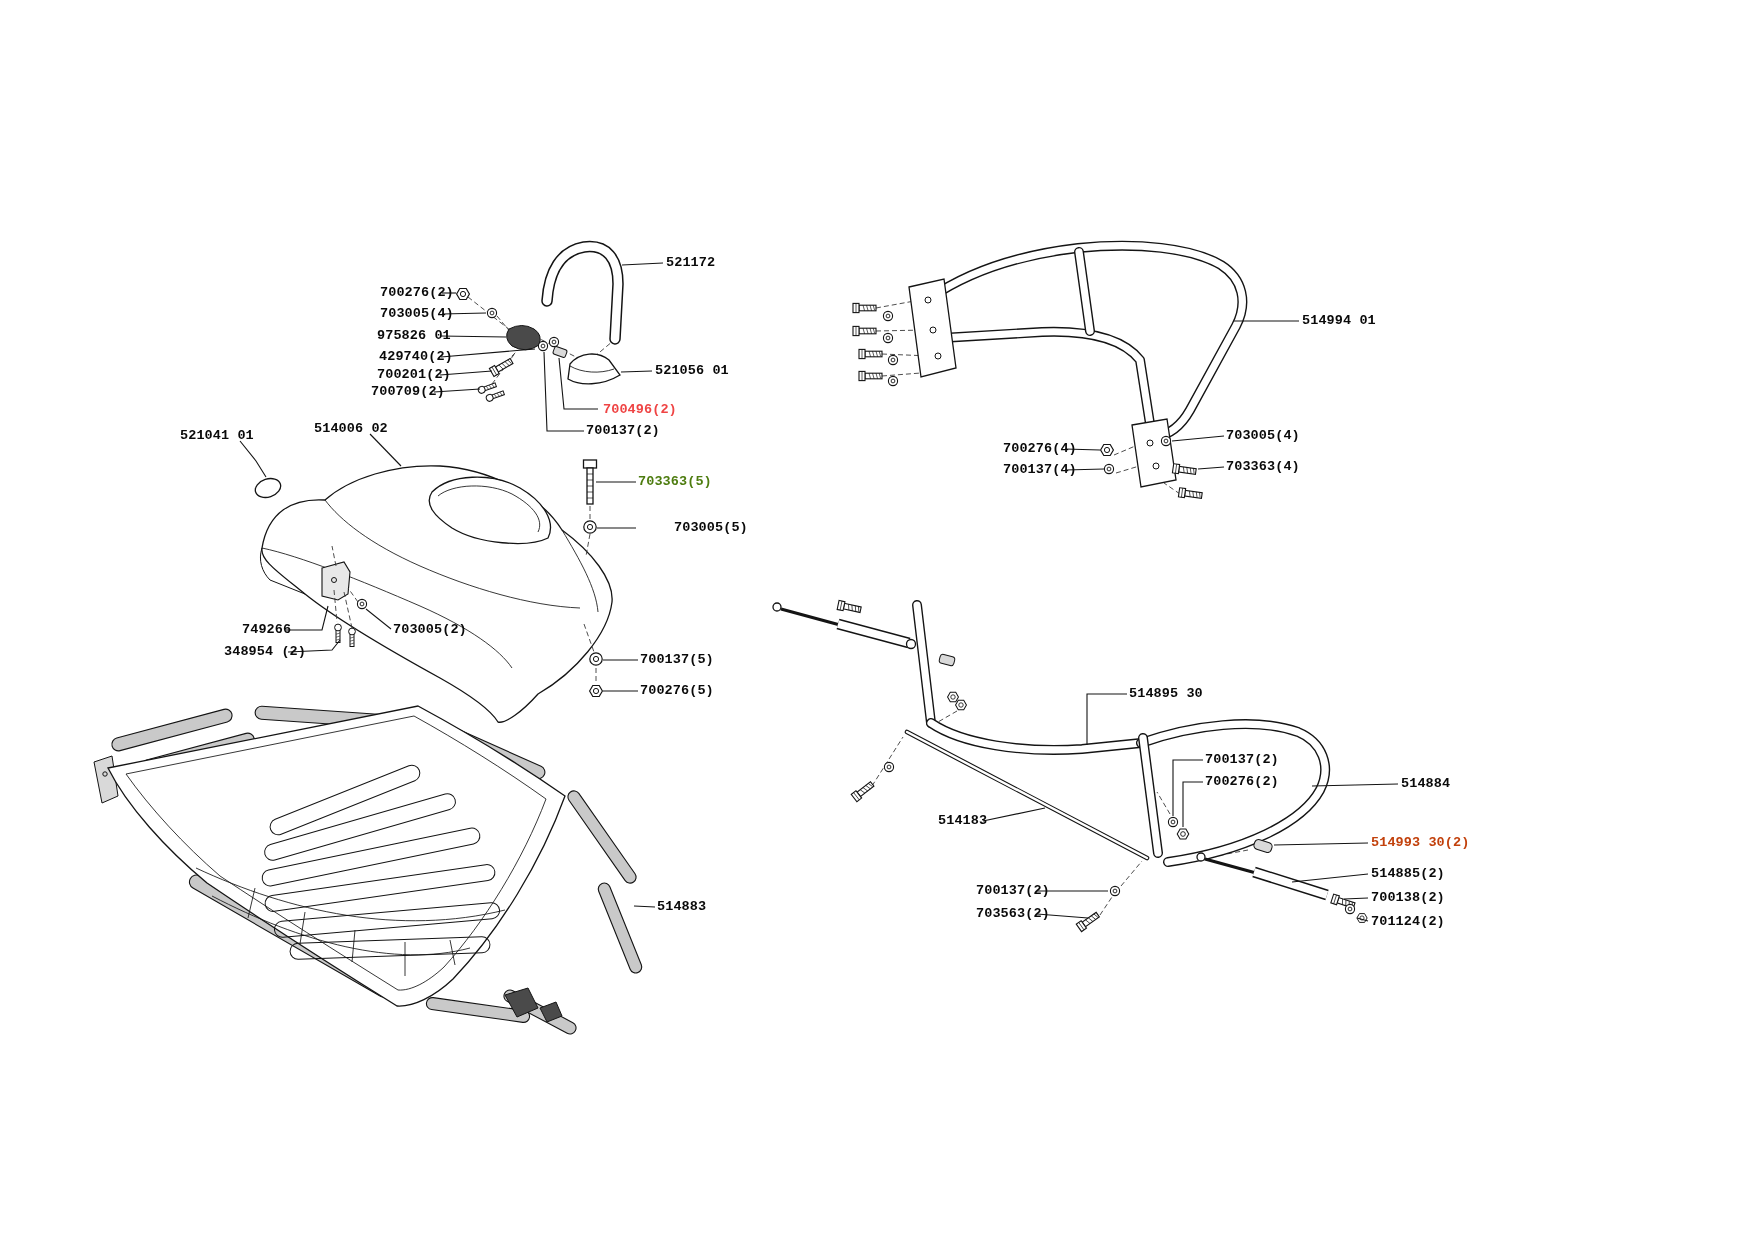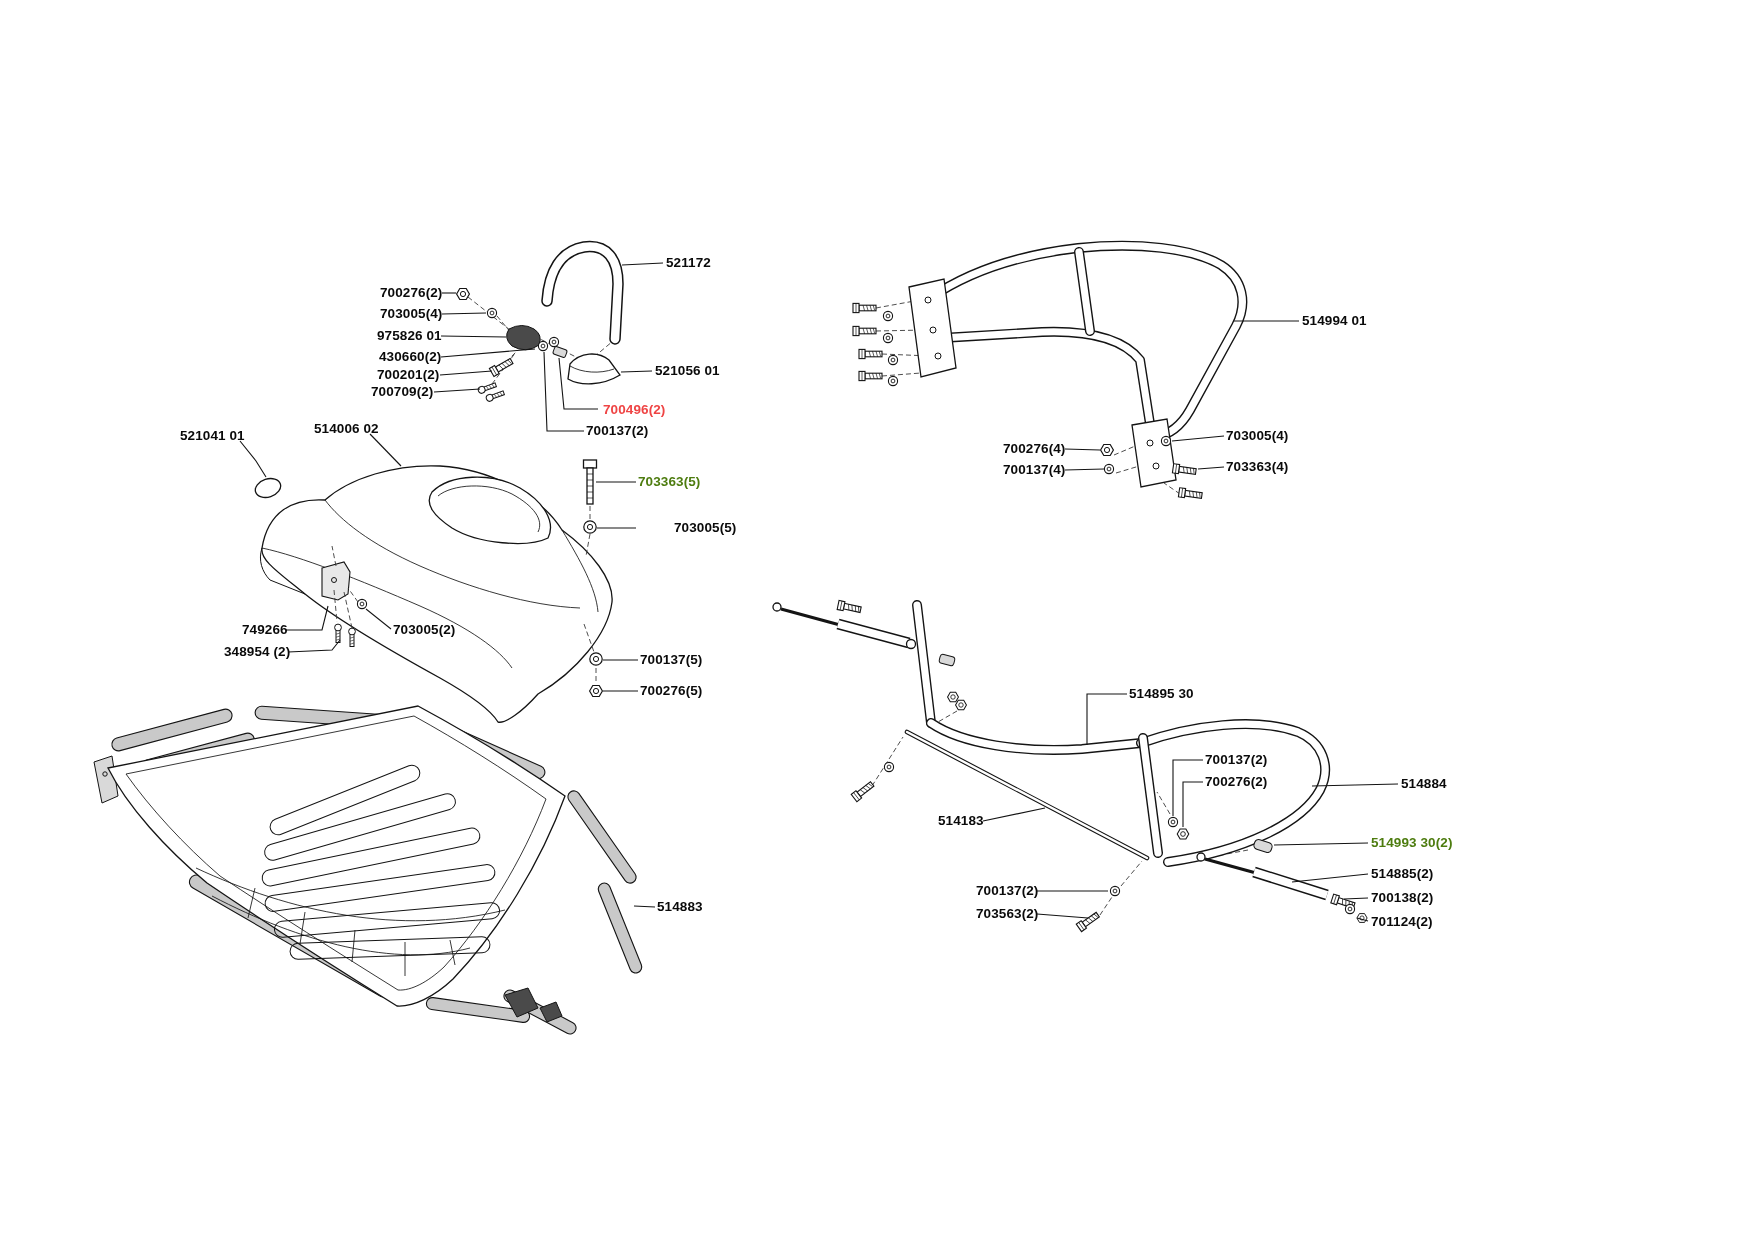--- a/index.html
+++ b/index.html
@@ -1,20 +1,20 @@
 <!DOCTYPE html>
 <html><head>
 <meta charset="utf-8">
 <title>Parts Diagram</title>
 <style>
   * { margin:0; padding:0; box-sizing:border-box; }
   html,body { background:#ffffff; }
   .page {
     position:relative; width:1754px; height:1218px; background:#ffffff;
-    font-family:Liberation Sans, sans-serif; overflow:hidden;
+    font-family:Liberation Mono, monospace; overflow:hidden;
   }
   .artwork { position:absolute; left:0; top:0; }
   .labels-layer { position:absolute; left:0; top:0; width:100%; height:100%; pointer-events:none; }
   .part-label {
     position:absolute; font-weight:bold; font-size:13.5px; line-height:14px;
     color:#0a0a0a; white-space:nowrap; letter-spacing:0.1px;
   }
   
   .leader   { fill:none; stroke:#141414; stroke-width:1.1; }
   .tube-lg-o{ fill:none; stroke:#141414; stroke-width:11.5; stroke-linecap:round; stroke-linejoin:round; }
@@ -258,21 +258,21 @@
         <polyline points="1037,891 1108,891" class="leader"></polyline>
         <polyline points="1037,914 1088,918" class="leader"></polyline>
       </g>
   </svg>
 
   <div class="labels-layer" id="labels-layer">
       <div class="part-label" style="left: 666px; top: 256px; color: rgb(10, 10, 10);">521172</div>
       <div class="part-label" style="left: 380px; top: 286px; color: rgb(10, 10, 10);">700276(2)</div>
       <div class="part-label" style="left: 380px; top: 307px; color: rgb(10, 10, 10);">703005(4)</div>
       <div class="part-label" style="left: 377px; top: 329px; color: rgb(10, 10, 10);">975826 01</div>
-      <div class="part-label" style="left: 379px; top: 350px; color: rgb(10, 10, 10);">430660(2)</div>
+      <div class="part-label" style="left: 379px; top: 350px; color: rgb(10, 10, 10);">429740(2)</div>
       <div class="part-label" style="left: 377px; top: 368px; color: rgb(10, 10, 10);">700201(2)</div>
       <div class="part-label" style="left: 371px; top: 385px; color: rgb(10, 10, 10);">700709(2)</div>
       <div class="part-label" style="left: 655px; top: 364px; color: rgb(10, 10, 10);">521056 01</div>
       <div class="part-label" style="left: 603px; top: 403px; color: #ef4444;">700496(2)</div>
       <div class="part-label" style="left: 586px; top: 424px; color: rgb(10, 10, 10);">700137(2)</div>
       <div class="part-label" style="left: 180px; top: 429px; color: rgb(10, 10, 10);">521041 01</div>
       <div class="part-label" style="left: 314px; top: 422px; color: rgb(10, 10, 10);">514006 02</div>
       <div class="part-label" style="left: 638px; top: 475px; color: #4d7c0f;">703363(5)</div>
       <div class="part-label" style="left: 674px; top: 521px; color: rgb(10, 10, 10);">703005(5)</div>
       <div class="part-label" style="left: 242px; top: 623px; color: rgb(10, 10, 10);">749266</div>
@@ -284,20 +284,20 @@
       <div class="part-label" style="left: 1302px; top: 314px; color: rgb(10, 10, 10);">514994 01</div>
       <div class="part-label" style="left: 1003px; top: 442px; color: rgb(10, 10, 10);">700276(4)</div>
       <div class="part-label" style="left: 1003px; top: 463px; color: rgb(10, 10, 10);">700137(4)</div>
       <div class="part-label" style="left: 1226px; top: 429px; color: rgb(10, 10, 10);">703005(4)</div>
       <div class="part-label" style="left: 1226px; top: 460px; color: rgb(10, 10, 10);">703363(4)</div>
       <div class="part-label" style="left: 1129px; top: 687px; color: rgb(10, 10, 10);">514895 30</div>
       <div class="part-label" style="left: 1205px; top: 753px; color: rgb(10, 10, 10);">700137(2)</div>
       <div class="part-label" style="left: 1205px; top: 775px; color: rgb(10, 10, 10);">700276(2)</div>
       <div class="part-label" style="left: 1401px; top: 777px; color: rgb(10, 10, 10);">514884</div>
       <div class="part-label" style="left: 938px; top: 814px; color: rgb(10, 10, 10);">514183</div>
-      <div class="part-label" style="left: 1371px; top: 836px; color: #4d7c0f; text-align: right;">514993 30(2)</div>
+      <div class="part-label" style="left: 1371px; top: 836px; color: #c2410c; text-align: right;">514993 30(2)</div>
       <div class="part-label" style="left: 1371px; top: 867px; color: rgb(10, 10, 10);">514885(2)</div>
       <div class="part-label" style="left: 1371px; top: 891px; color: rgb(10, 10, 10);">700138(2)</div>
       <div class="part-label" style="left: 1371px; top: 915px; color: rgb(10, 10, 10);">701124(2)</div>
       <div class="part-label" style="left: 976px; top: 884px; color: rgb(10, 10, 10);">700137(2)</div>
       <div class="part-label" style="left: 976px; top: 907px; color: rgb(10, 10, 10);">703563(2)</div>
     </div>
 </div>
 
 </body></html>

